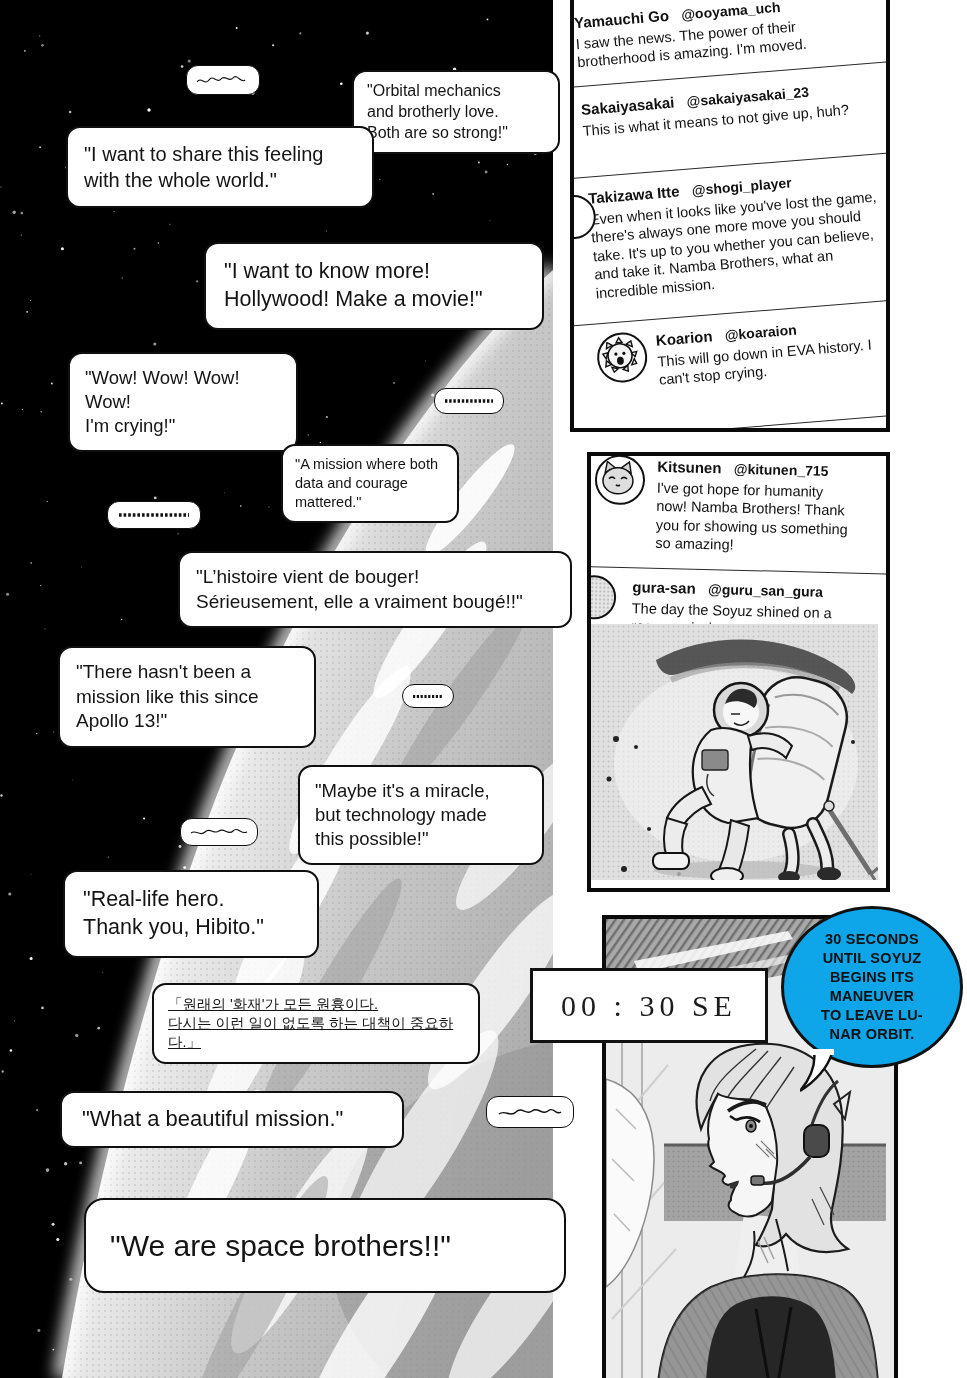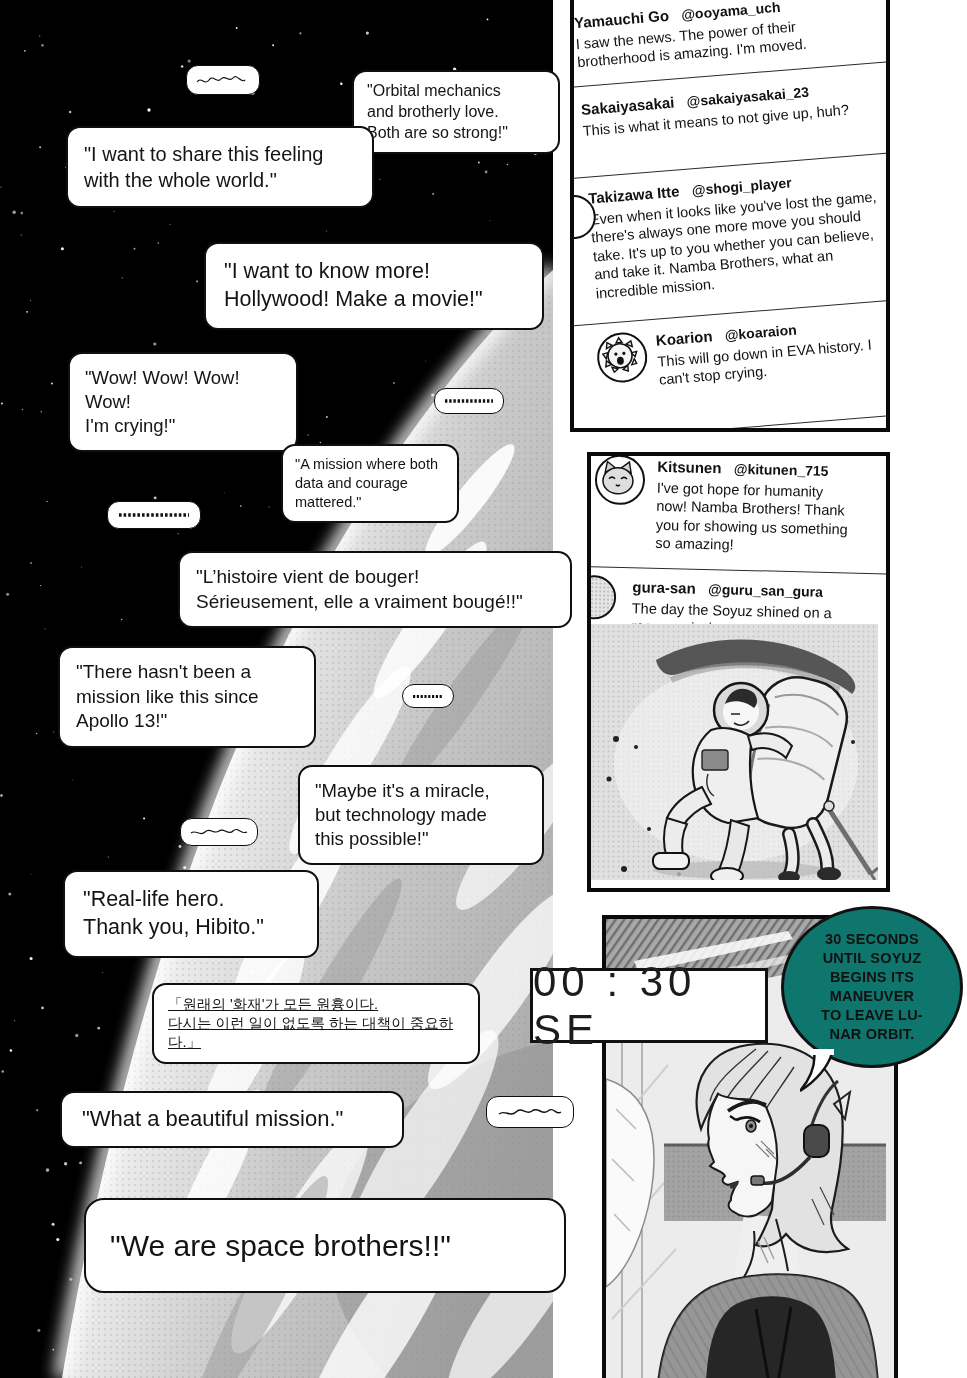--- a/index.html
+++ b/index.html
@@ -18,23 +18,23 @@
   .tilt-mid{position:absolute;left:-14px;top:-4px;width:340px;transform:rotate(1.4deg);transform-origin:50% 50%;}
   .tweet{position:relative;padding:8px 58px 6px 44px;border-bottom:1.6px solid #2a2a2a;}
   .tweet:last-child{border-bottom:none;}
   .tname{font-weight:bold;font-size:15px;display:inline;}
   .thandle{font-weight:bold;font-size:14px;display:inline;margin-left:8px;}
   .tbody{font-size:14.5px;line-height:1.27;margin-top:3px;}
   .avatar{position:absolute;border-radius:50%;border:2.5px solid #111;background:#fff;overflow:hidden;}
   
   .timer{position:absolute;left:530px;top:968px;width:232px;height:69px;background:#fff;border:3px solid #111;
          z-index:5;display:flex;align-items:center;justify-content:center;
-         font-family:Liberation Sans, sans-serif;font-size:42px;letter-spacing:5px;color:#1c1c1c;}
+         font-family:Liberation Serif, serif;font-size:30px;letter-spacing:5px;color:#1c1c1c;}
   
-  .balloon{position:absolute;left:781px;top:906px;width:176px;height:156px;background:#0f766e;border:3px solid #111;
+  .balloon{position:absolute;left:781px;top:906px;width:176px;height:156px;background:#0ea5e9;border:3px solid #111;
            border-radius:50%;z-index:6;display:flex;align-items:center;justify-content:center;text-align:center;
            font-weight:bold;font-size:14.5px;line-height:1.32;white-space:pre-line;letter-spacing:0.2px;}
   .balloon-tail{position:absolute;left:800px;top:1049px;z-index:7;}
   .b-fs16{font-size:16px;padding:9px 13px;}
   .b-fs20{font-size:20px;padding:13px 16px;}
   .b-fs21{font-size:21.5px;padding:14px 18px;}
   .b-fs18{font-size:18.5px;padding:12px 15px;}
   .b-fs14{font-size:14.5px;padding:9px 12px;}
   .b-fs19{font-size:19px;padding:12px 16px;}
   .b-fs22{font-size:22px;padding:12px 20px;}

